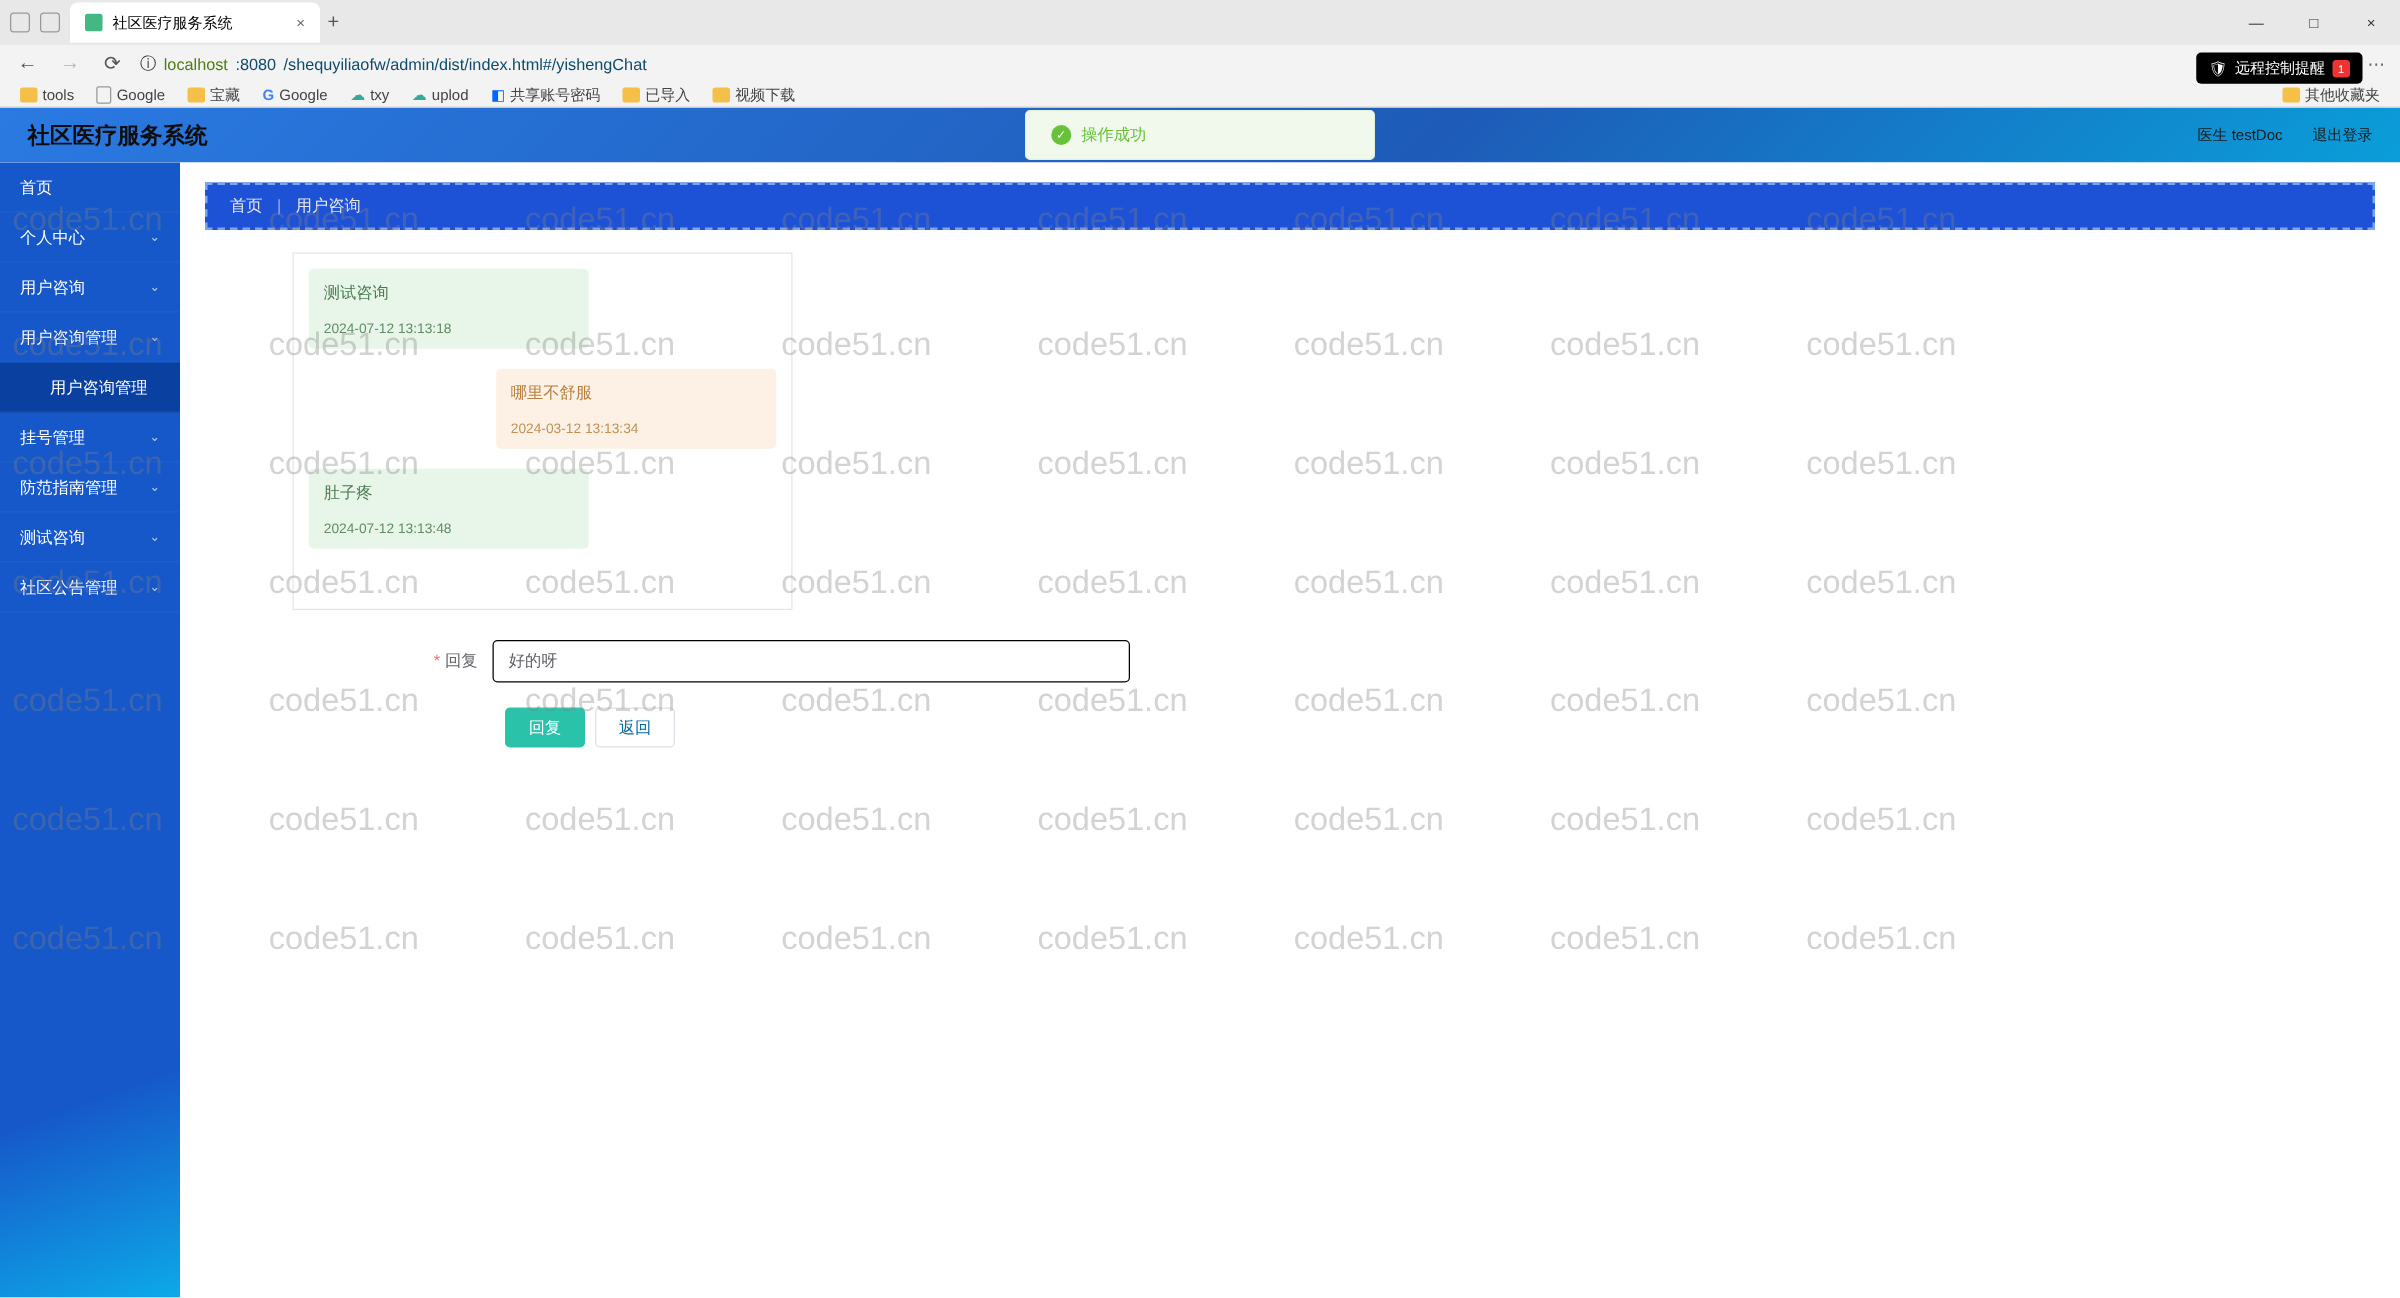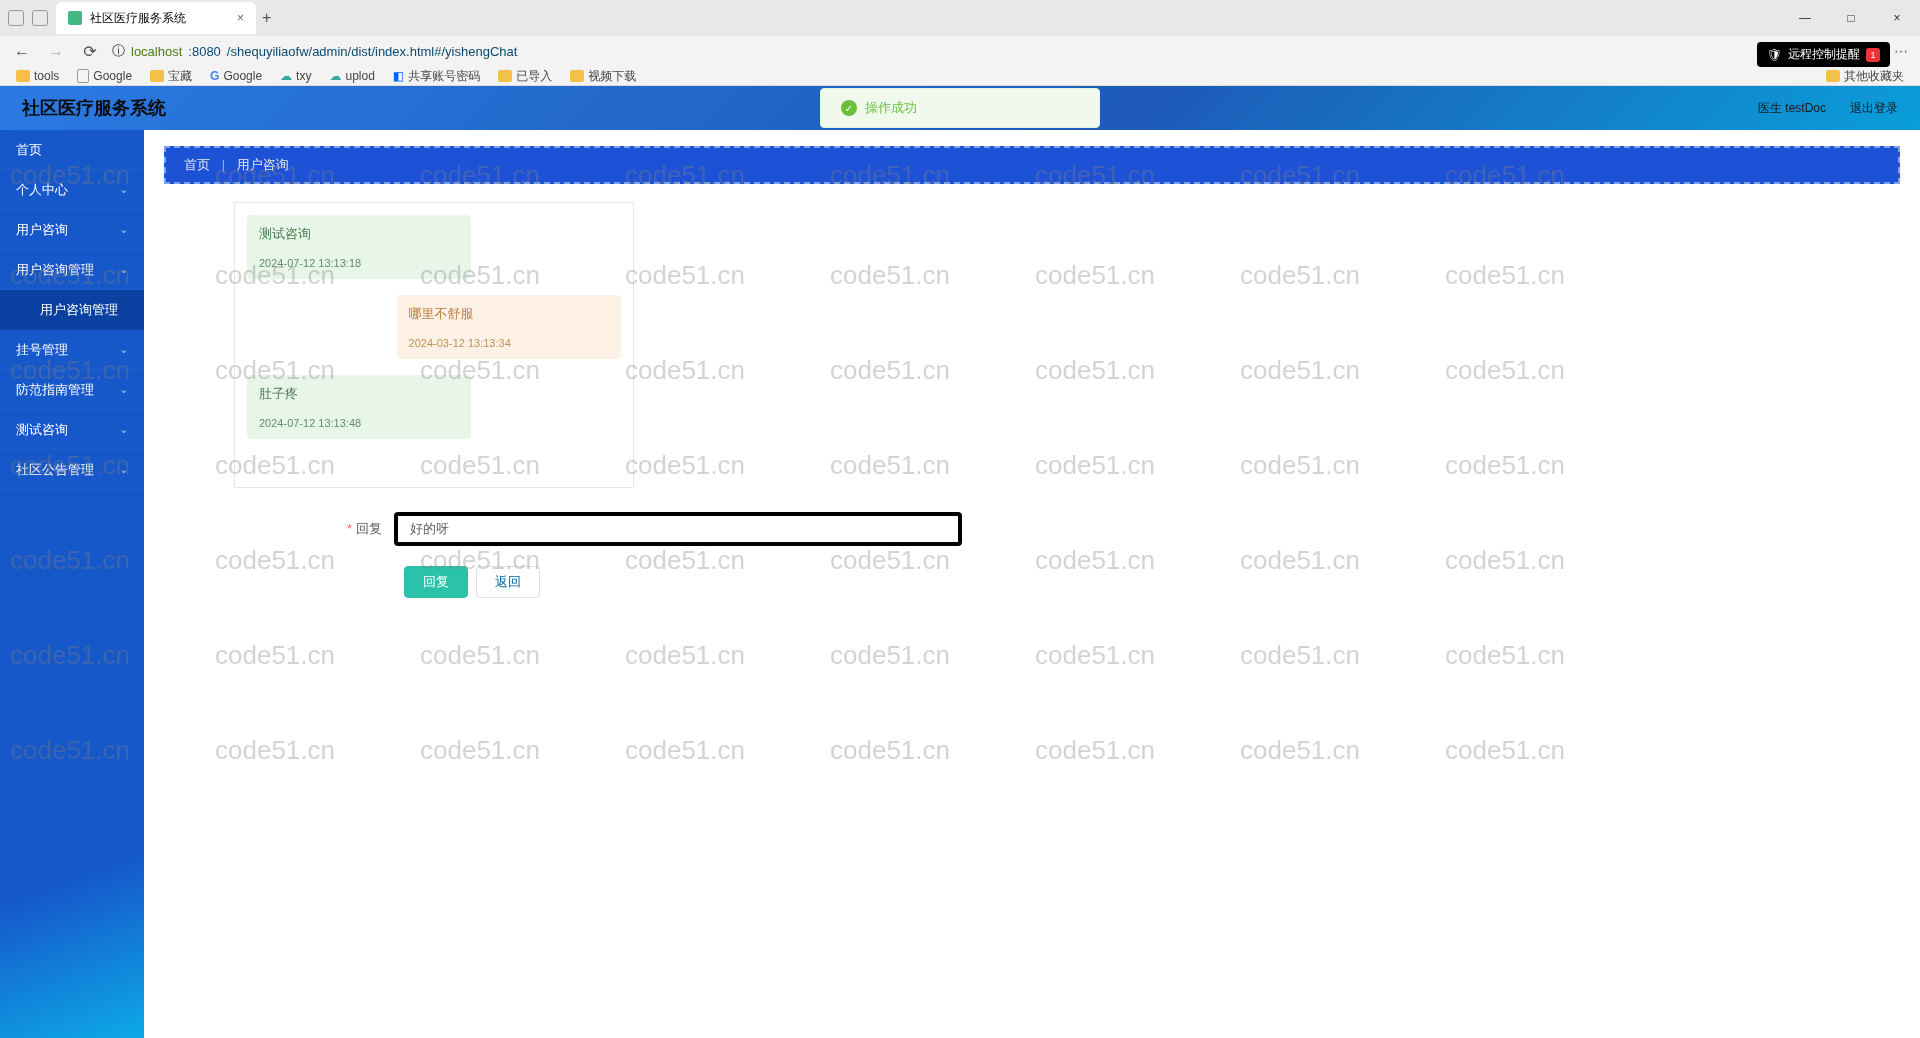--- a/index.html
+++ b/index.html
@@ -57,21 +57,21 @@
 .chat-wrap::-webkit-scrollbar { width: 10px; }
 .chat-wrap::-webkit-scrollbar-thumb { background: #b8b8b8; border-radius: 5px; }
 .msg { max-width: 60%; padding: 10px 12px; border-radius: 4px; margin-bottom: 16px; font-size: 13px; }
 .msg.left { background: #e8f5e9; color: #4a7a4e; }
 .msg.right { background: #fdf1e5; color: #b8803e; margin-left: auto; }
 .msg-time { font-size: 11px; margin-top: 14px; opacity: 0.85; }
 
 .form-row { display: flex; align-items: center; margin-top: 24px; }
 .form-label { width: 230px; text-align: right; font-size: 13px; color: #606266; padding-right: 12px; }
 .form-label .req { color: #f56c6c; margin-right: 4px; }
-.form-input { width: 568px; height: 34px; border: 4px solid #000000; border-radius: 4px; padding: 0 12px; font-size: 13px; color: #606266; }
+.form-input { width: 510px; height: 34px; border: 1px solid #000000; border-radius: 4px; padding: 0 12px; font-size: 13px; color: #606266; }
 .form-btns { margin-left: 240px; margin-top: 20px; display: flex; gap: 8px; }
 .btn { height: 32px; padding: 0 18px; border-radius: 4px; font-size: 13px; cursor: pointer; border: 1px solid #dcdfe6; background: #fff; color: #0369a1; display: flex; align-items: center; }
 .btn.primary { background: #2ac2a9; color: #fff; border-color: #2ac2a9; }
 
 
 .watermark { position: absolute; inset: 0; pointer-events: none; z-index: 5; }
 .wm-text { position: absolute; font-size: 26px; color: rgba(130,130,130,0.35); font-weight: 500; white-space: nowrap; }
 .wm-big { position: absolute; font-size: 36px; color: #e02020; font-weight: 600; left: 530px; top: 394px; }
 </style>
 </head>

